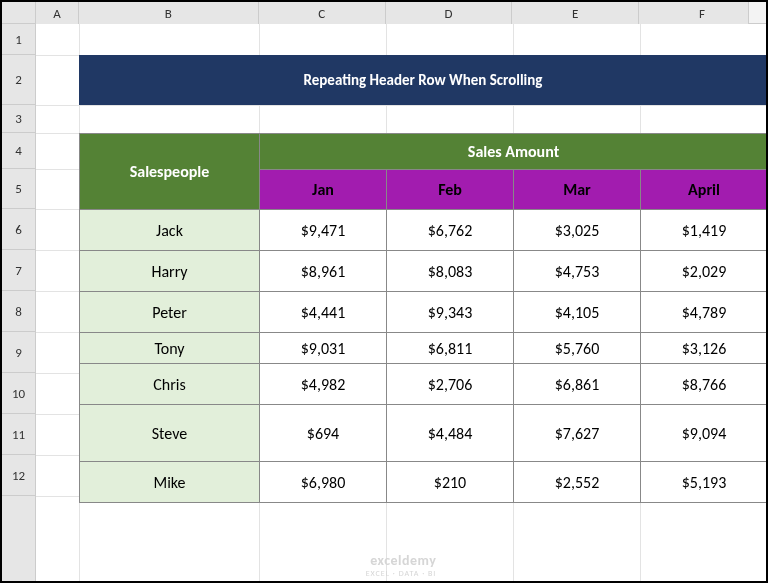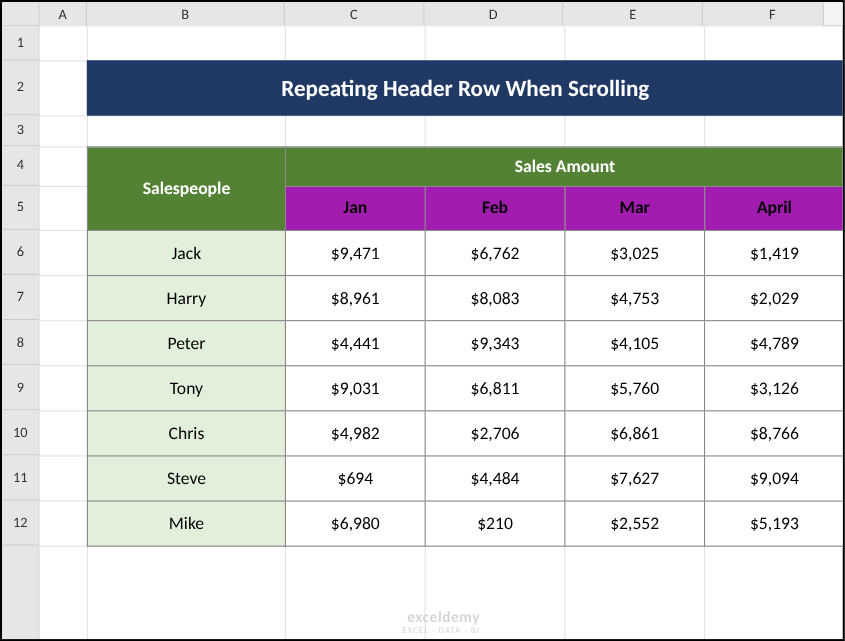--- a/index.html
+++ b/index.html
@@ -50,21 +50,21 @@
     .cells-area { flex: 1; position: relative; background: #fff; }
     .gridlines { position: absolute; inset: 0; }
     .vline { position: absolute; top: 0; bottom: 0; width: 1px; background: #e3e3e3; }
     .hline { position: absolute; left: 0; right: 0; height: 1px; background: #e3e3e3; }
     .content-layer { position: absolute; inset: 0; }
     .title-banner {
       position: absolute;
       background: #203864;
       color: #fff;
       font-weight: bold;
-      font-size: 21px;
+      font-size: 15px;
       display: flex; align-items: center; justify-content: center;
       border: 1px solid #203864;
     }
     .data-table {
       position: absolute;
       border-collapse: collapse;
       table-layout: fixed;
     }
     .data-table td, .data-table th {
       border: 1px solid #888;
@@ -174,35 +174,35 @@
                 <td class="cell-white">$4,753</td>
                 <td class="cell-white">$2,029</td>
               </tr>
               <tr style="height: 41px; padding-left: 13px;">
                 <td class="cell-light">Peter</td>
                 <td class="cell-white">$4,441</td>
                 <td class="cell-white">$9,343</td>
                 <td class="cell-white">$4,105</td>
                 <td class="cell-white">$4,789</td>
               </tr>
-              <tr style="height: 41px;">
+              <tr style="height: 31px;">
                 <td class="cell-light">Tony</td>
                 <td class="cell-white">$9,031</td>
                 <td class="cell-white">$6,811</td>
                 <td class="cell-white">$5,760</td>
                 <td class="cell-white">$3,126</td>
               </tr>
               <tr style="height: 41px;">
                 <td class="cell-light">Chris</td>
                 <td class="cell-white">$4,982</td>
                 <td class="cell-white">$2,706</td>
                 <td class="cell-white">$6,861</td>
                 <td class="cell-white">$8,766</td>
               </tr>
-              <tr style="height: 41px;">
+              <tr style="height: 57px;">
                 <td class="cell-light">Steve</td>
                 <td class="cell-white">$694</td>
                 <td class="cell-white">$4,484</td>
                 <td class="cell-white">$7,627</td>
                 <td class="cell-white">$9,094</td>
               </tr>
               <tr style="height: 41px;">
                 <td class="cell-light">Mike</td>
                 <td class="cell-white">$6,980</td>
                 <td class="cell-white">$210</td>

